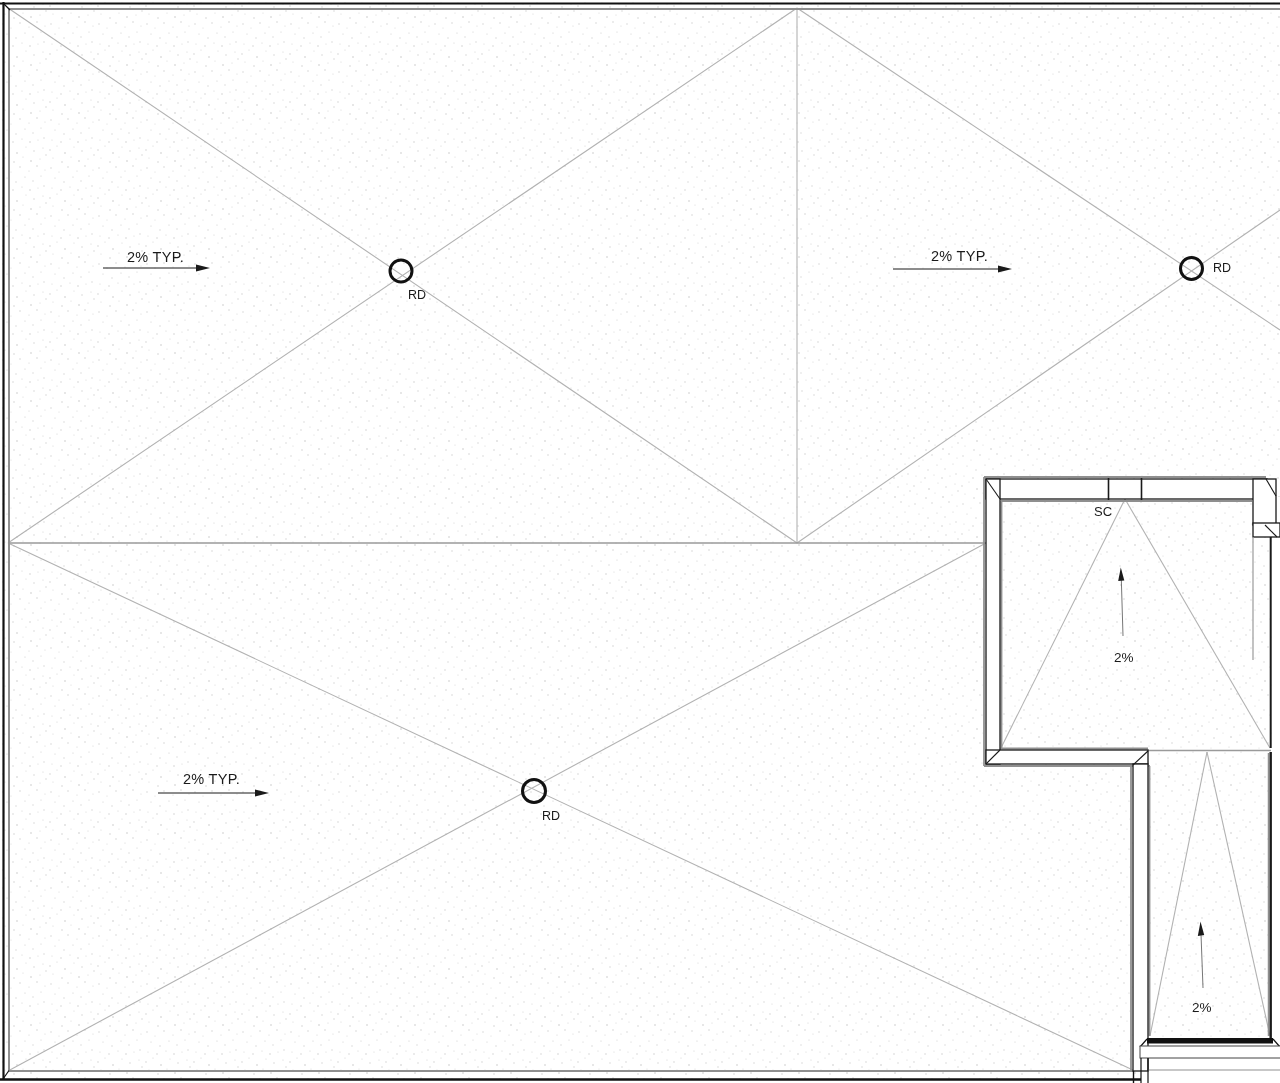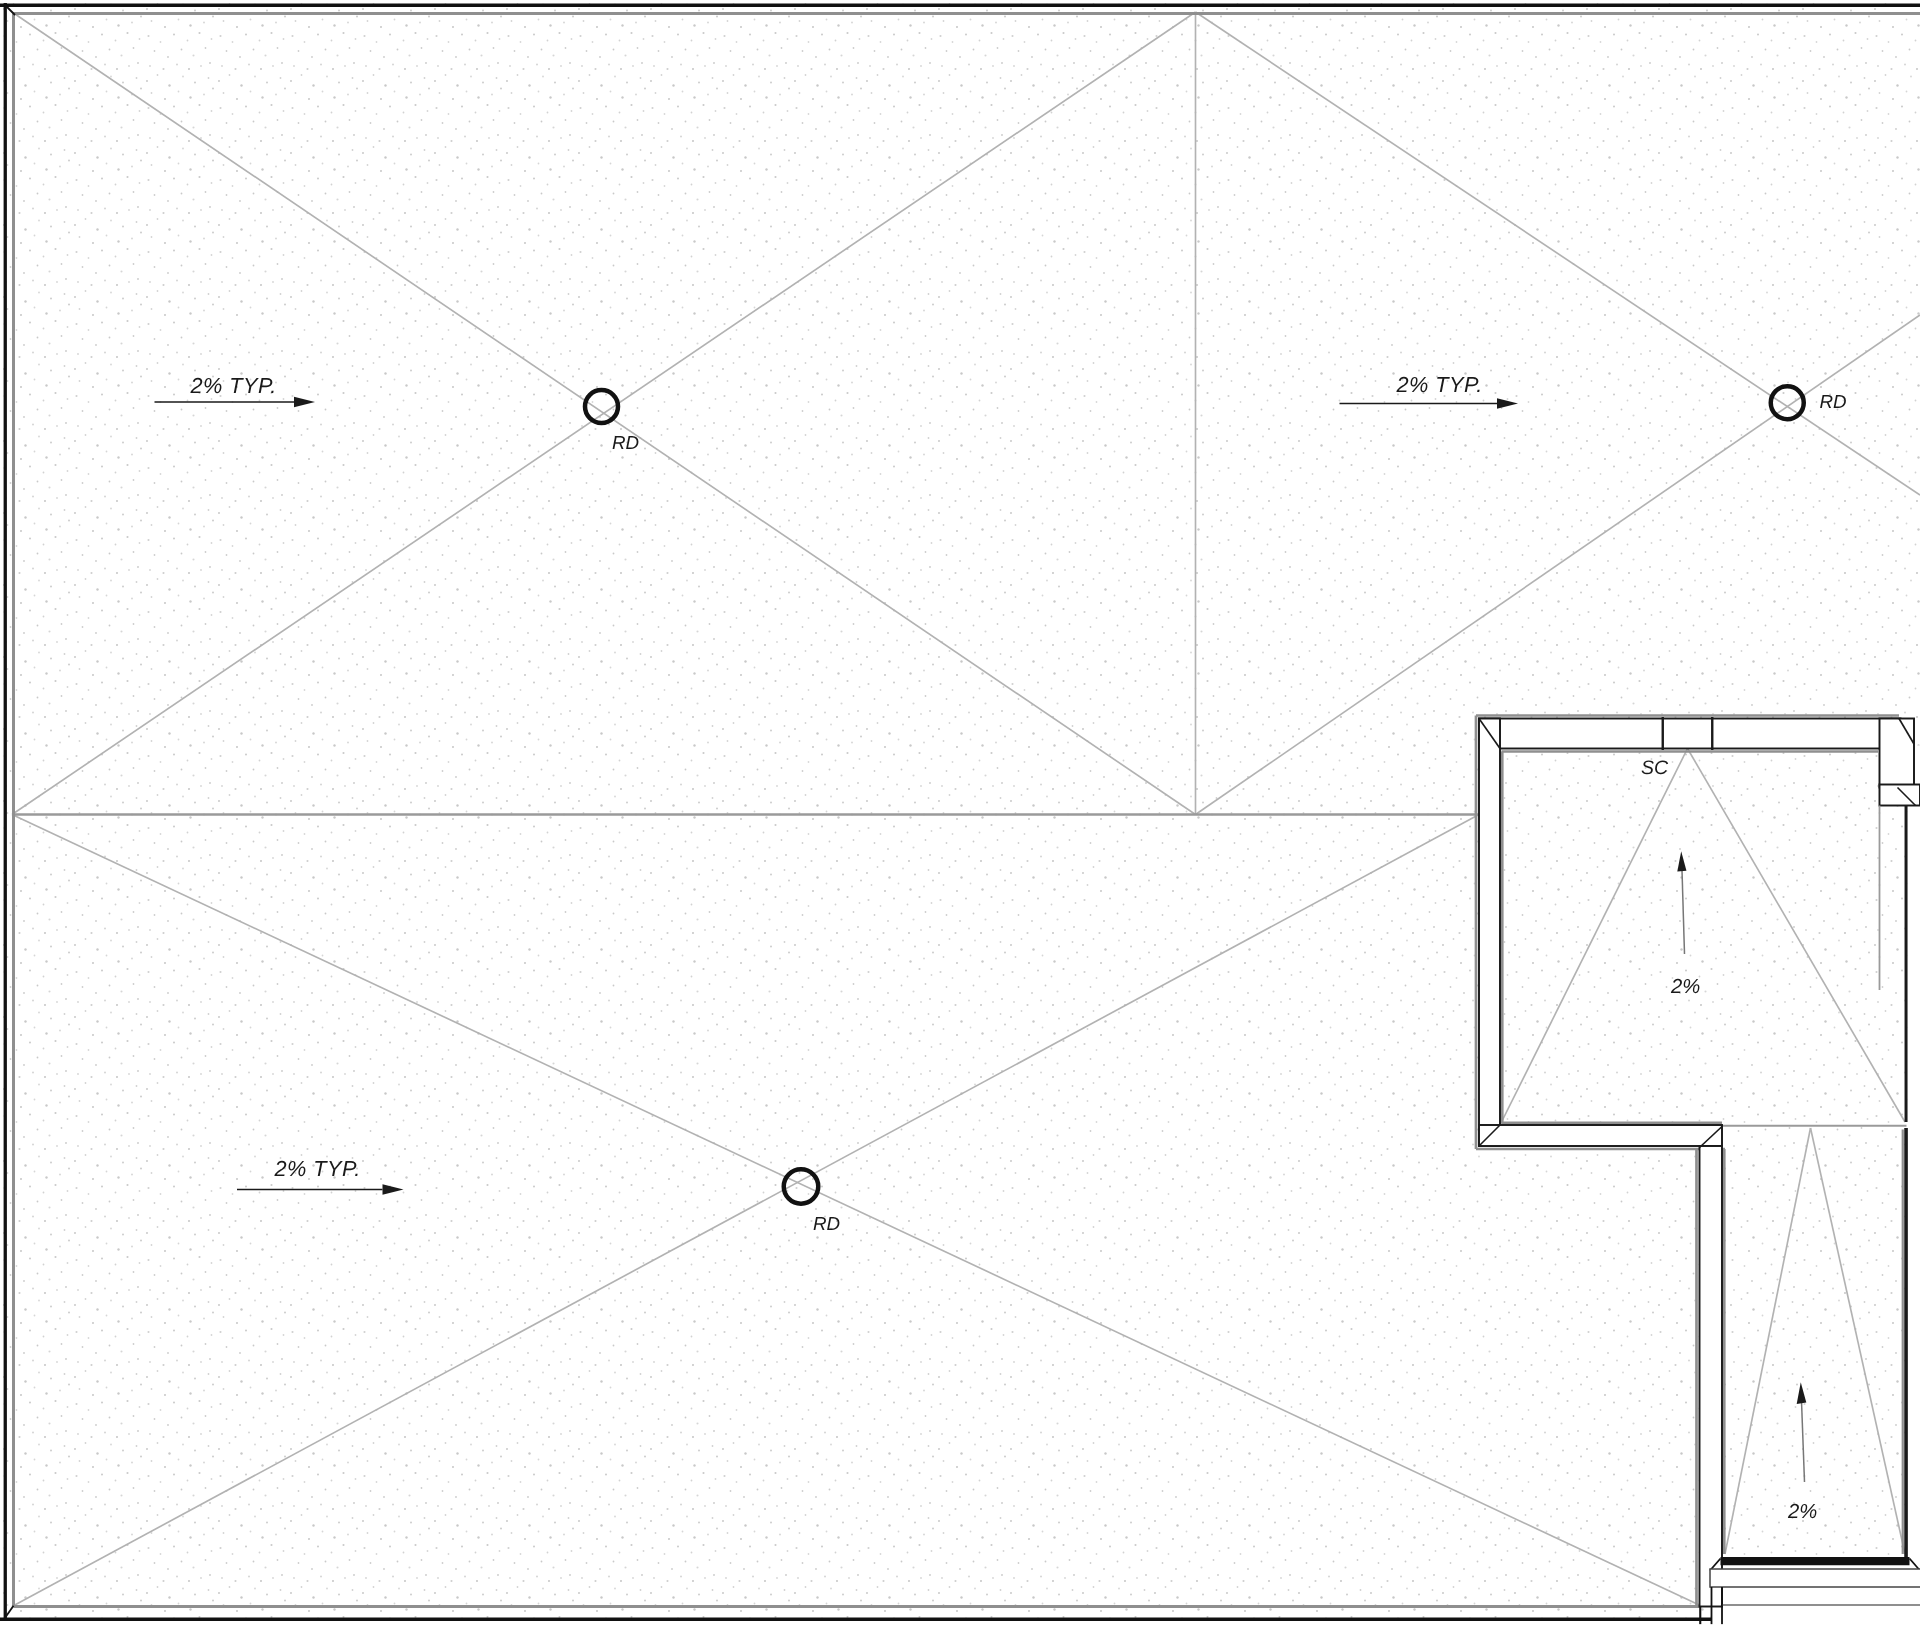--- a/index.html
+++ b/index.html
@@ -1,16 +1,16 @@
 <!DOCTYPE html>
 <html><head>
 <meta charset="utf-8">
 <style>
   html,body{margin:0;padding:0;background:#ffffff;}
-  .canvas{position:relative;width:1280px;height:1083px;overflow:hidden;background:#ffffff;font-style:italic;}
+  .canvas{position:relative;width:1280px;height:1083px;overflow:hidden;background:#ffffff;}
   svg{display:block;}
   text{font-family:"Liberation Sans", sans-serif;fill:#1a1a1a;}
   .lbl-typ{font-size:14.5px;letter-spacing:0.3px;}
   .lbl-rd{font-size:12.5px;}
   .lbl-sc{font-size:13px;}
   .lbl-pct{font-size:13.5px;}
 </style>
 </head>
 <body>
 

